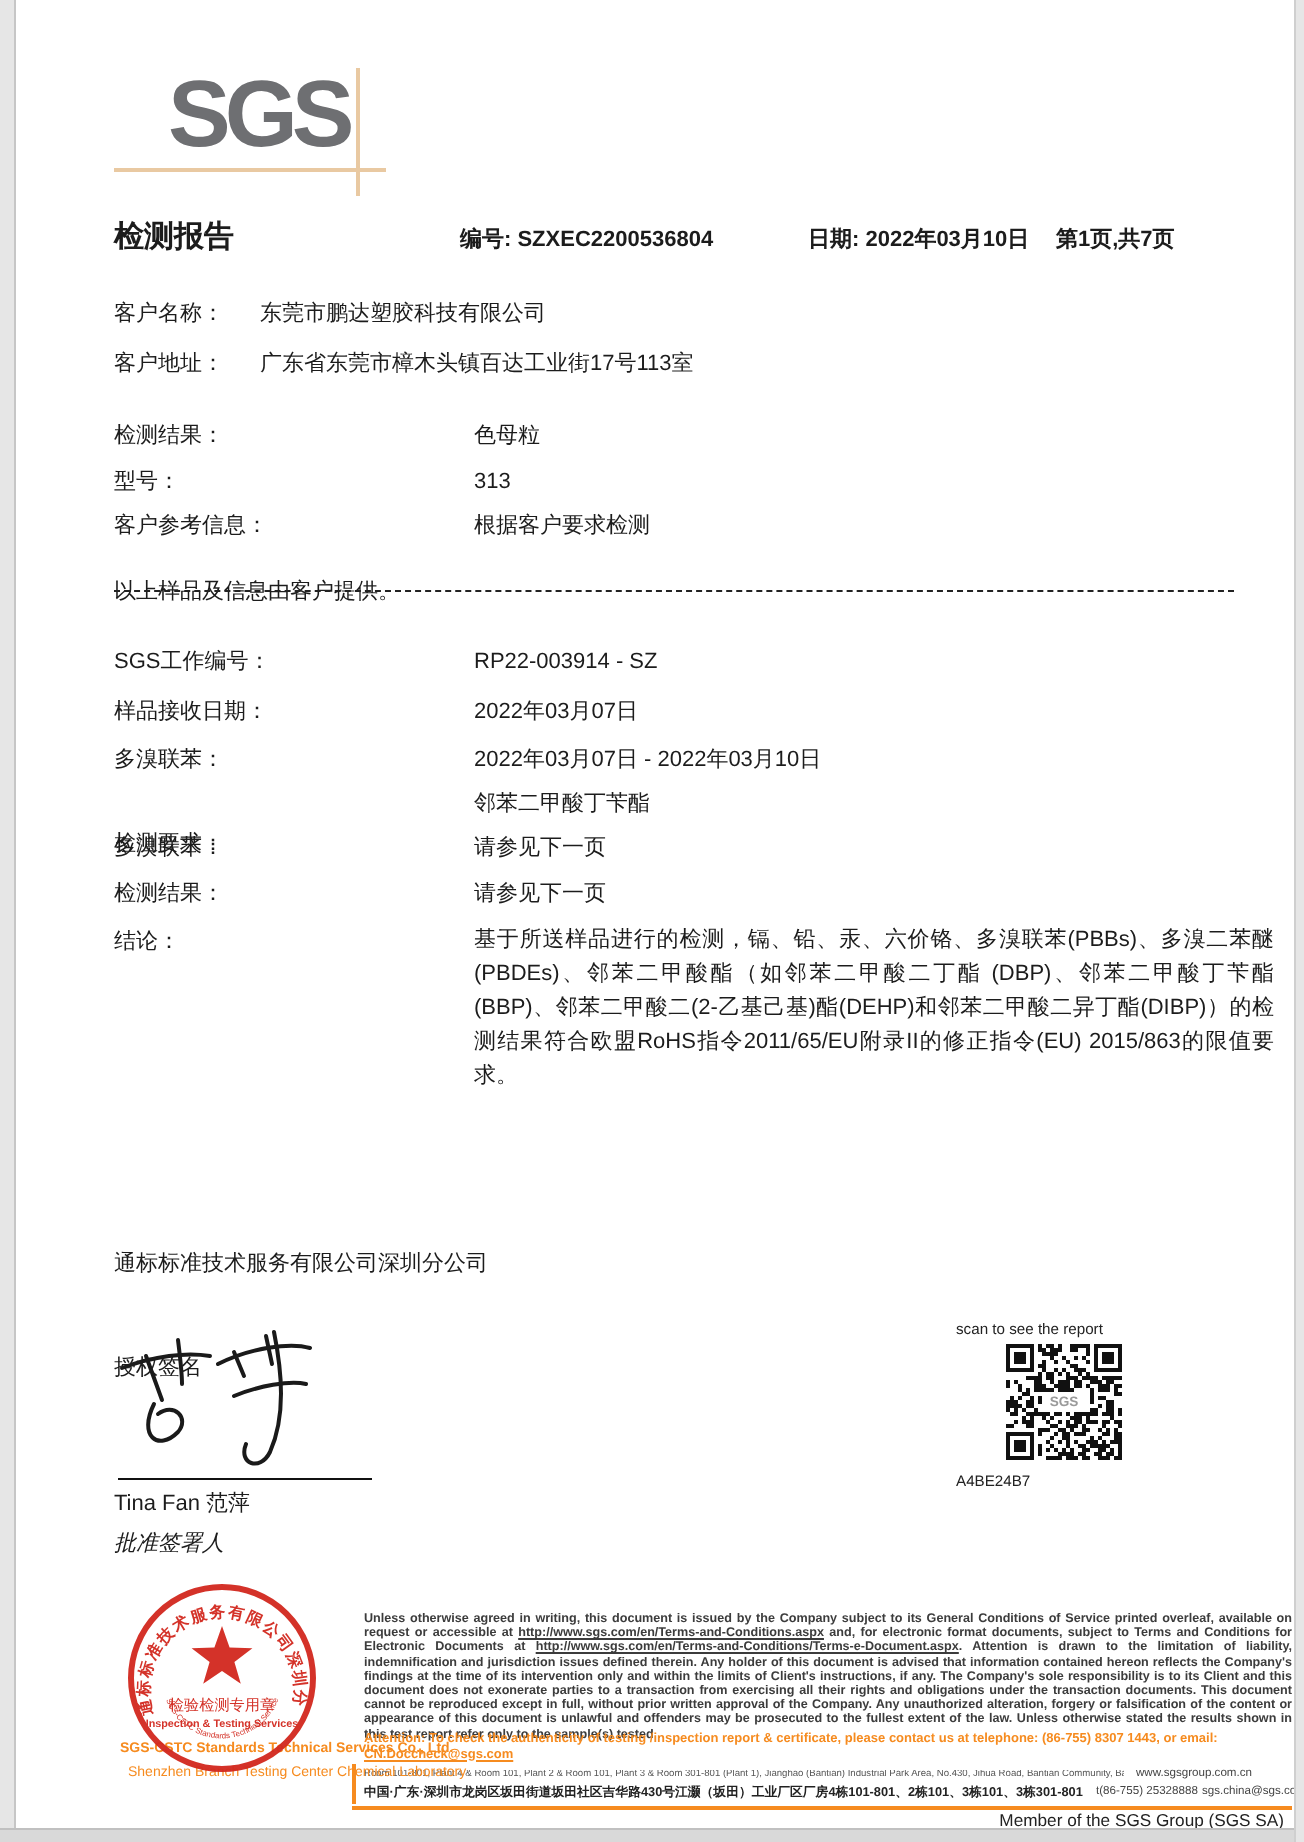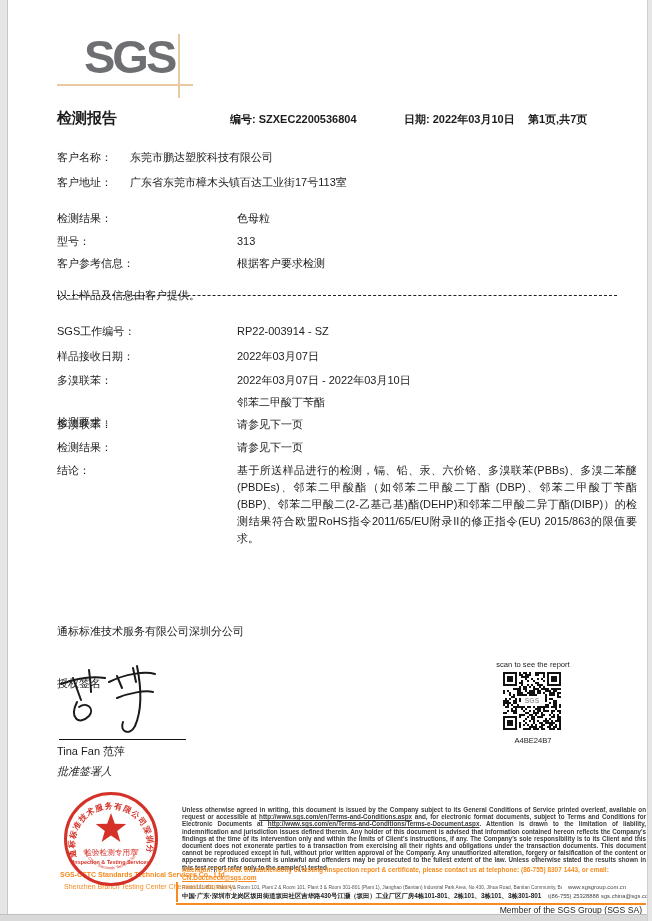--- a/index.html
+++ b/index.html
@@ -35,23 +35,23 @@
   .conclusion-label{left:57px;top:463px;font-size:11px;}
   .conclusion{left:237px;top:462px;width:400px;font-size:11px;line-height:17px;text-align:justify;}
   
   .sig-company{left:57px;top:624px;font-size:11px;}
   .sig-auth{left:57px;top:663px;font-size:11px;margin-top:13px;}
   .sig-svg{left:55px;top:656px;}
   .sig-line{left:59px;top:739px;width:127px;border-top:1.6px solid #111;}
   .sig-name{left:57px;top:744px;font-size:11px;}
   .sig-role{left:57px;top:764px;font-size:11px;font-style:italic;}
   
-  .qr-caption{left:478px;top:660px;width:110px;text-align:center;font-size:7.6px;color:#222;}
+  .qr-caption{left:478px;top:660px;width:110px;text-align:left;font-size:7.6px;color:#222;}
   .qr-svg{left:503px;top:672px;}
-  .qr-code-text{left:478px;top:736px;width:110px;text-align:center;font-size:7.6px;color:#222;}
+  .qr-code-text{left:478px;top:736px;width:110px;font-size:7.6px;color:#222;}
   
   .stamp-svg{left:61px;top:789px;z-index:2;opacity:.95;}
   .org1{left:60px;top:871px;font-size:7px;font-weight:bold;color:var(--orange);z-index:1;white-space:nowrap;}
   .org2{left:64px;top:883px;font-size:7px;color:var(--orange);z-index:1;white-space:nowrap;}
   .disclaimer{left:182px;top:806px;width:464px;font-size:6.3px;line-height:7.2px;font-weight:600;color:#3c3c3c;text-align:justify;}
   .disclaimer a{color:#3c3c3c;text-decoration:underline;}
   .attention{left:182px;top:866px;width:464px;font-size:6.5px;line-height:7.6px;font-weight:bold;color:var(--orange);}
   .attention .em{text-decoration:underline;}
   .orange-v{left:176px;top:882px;width:2px;height:20px;background:var(--orange);}
   .orange-h{left:176px;top:903px;width:470px;height:2px;background:var(--orange);}

